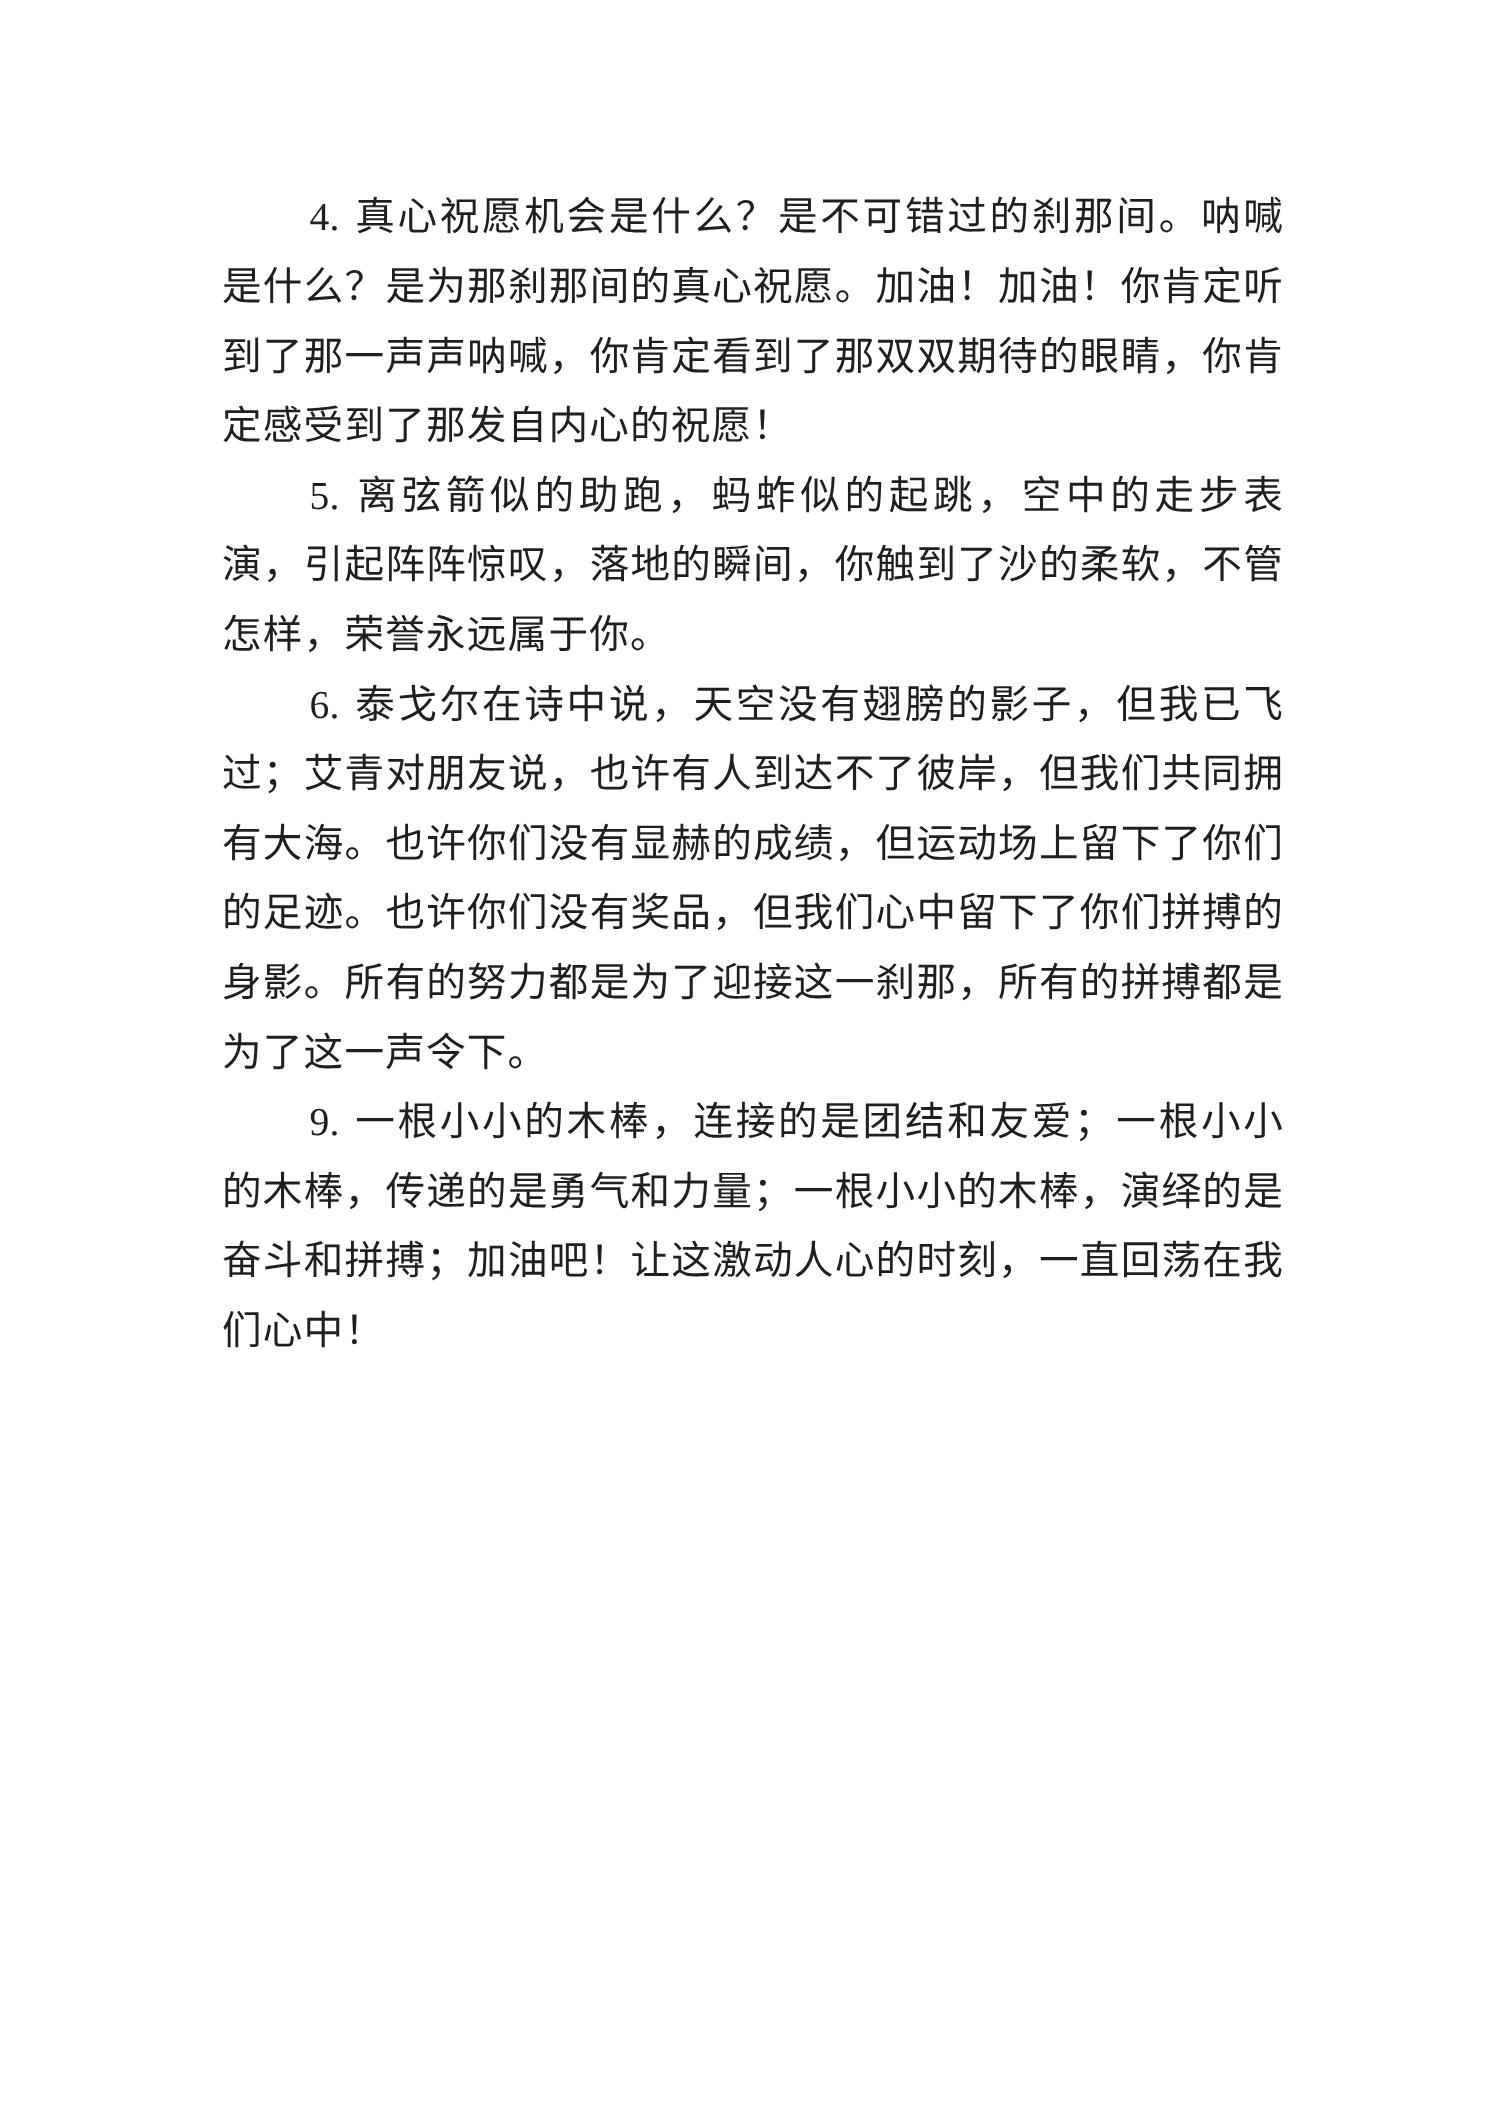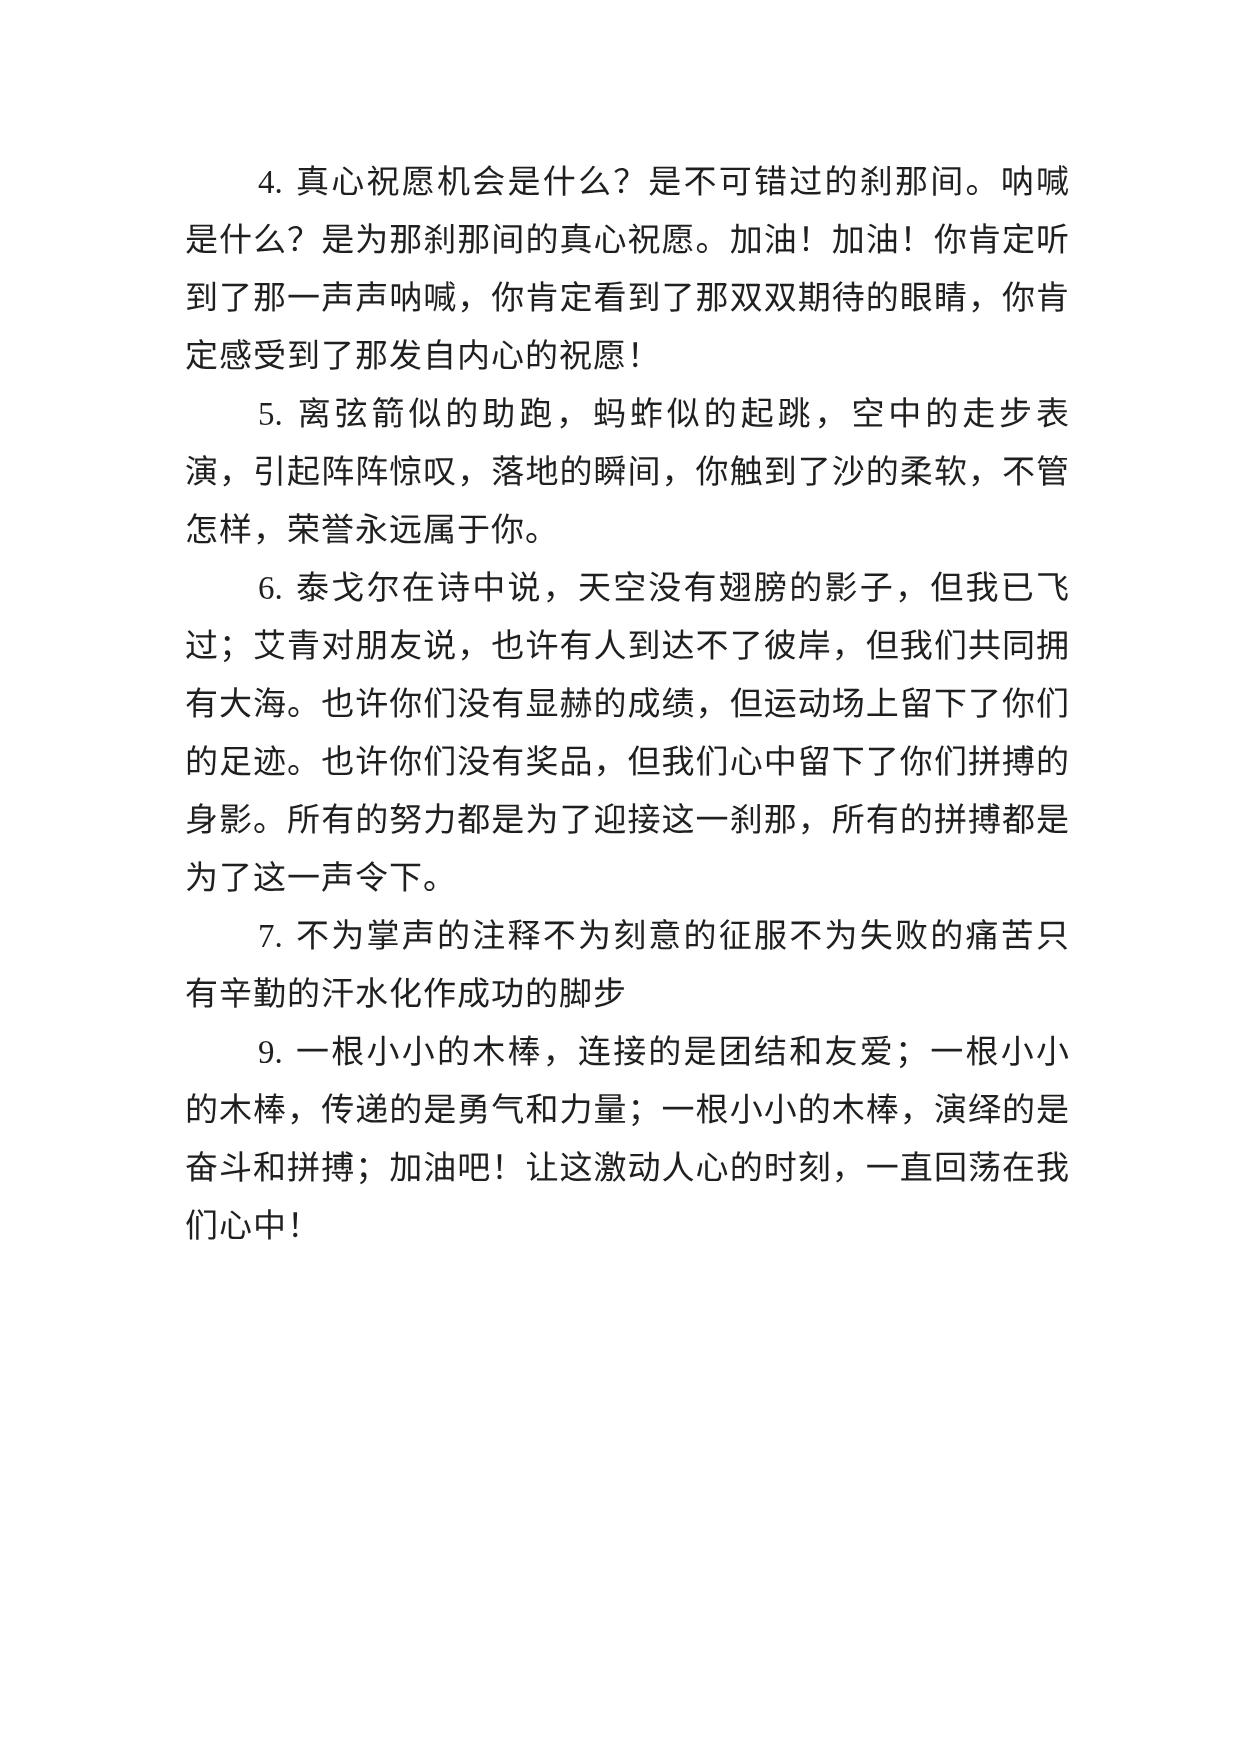--- a/index.html
+++ b/index.html
@@ -52,20 +52,19 @@
 
 <div class="page">
   <div class="content">
 
     <p class="para"><span class="num">4.</span><span>真心祝愿机会是什么？是不可错过的刹那间。呐喊是什么？是为那刹那间的真心祝愿。加油！加油！你肯定听到了那一声声呐喊，你肯定看到了那双双期待的眼睛，你肯定感受到了那发自内心的祝愿！</span></p>
 
     <p class="para"><span class="num">5.</span><span>离弦箭似的助跑，蚂蚱似的起跳，空中的走步表演，引起阵阵惊叹，落地的瞬间，你触到了沙的柔软，不管怎样，荣誉永远属于你。</span></p>
 
     <p class="para"><span class="num">6.</span><span>泰戈尔在诗中说，天空没有翅膀的影子，但我已飞过；艾青对朋友说，也许有人到达不了彼岸，但我们共同拥有大海。也许你们没有显赫的成绩，但运动场上留下了你们的足迹。也许你们没有奖品，但我们心中留下了你们拼搏的身影。所有的努力都是为了迎接这一刹那，所有的拼搏都是为了这一声令下。</span></p>
 
-    <p class="para"><span class="num">7.</span><span>不为掌声的注释不为刻意的征服不为失败的痛苦只有辛勤的汗水化作成功的脚步</span></p>
 
 
     <p class="para"><span class="num">9.</span><span>一根小小的木棒，连接的是团结和友爱；一根小小的木棒，传递的是勇气和力量；一根小小的木棒，演绎的是奋斗和拼搏；加油吧！让这激动人心的时刻，一直回荡在我们心中！</span></p>
 
 
   </div>
 </div>
 
 </body></html>

